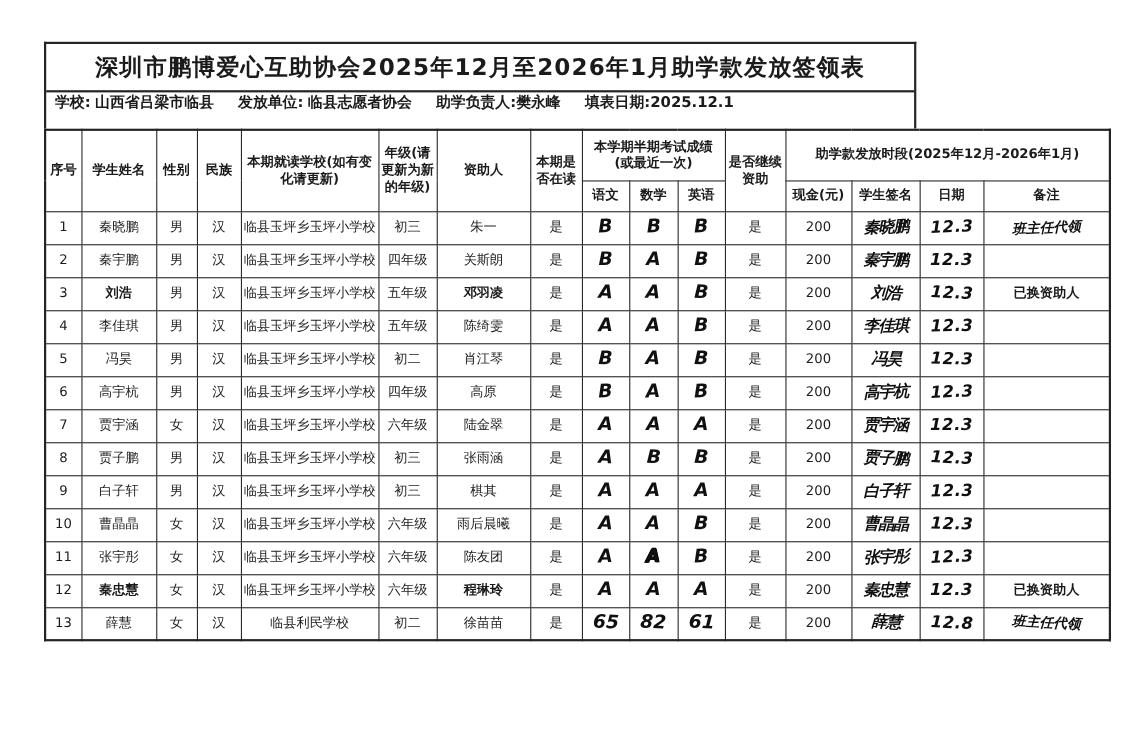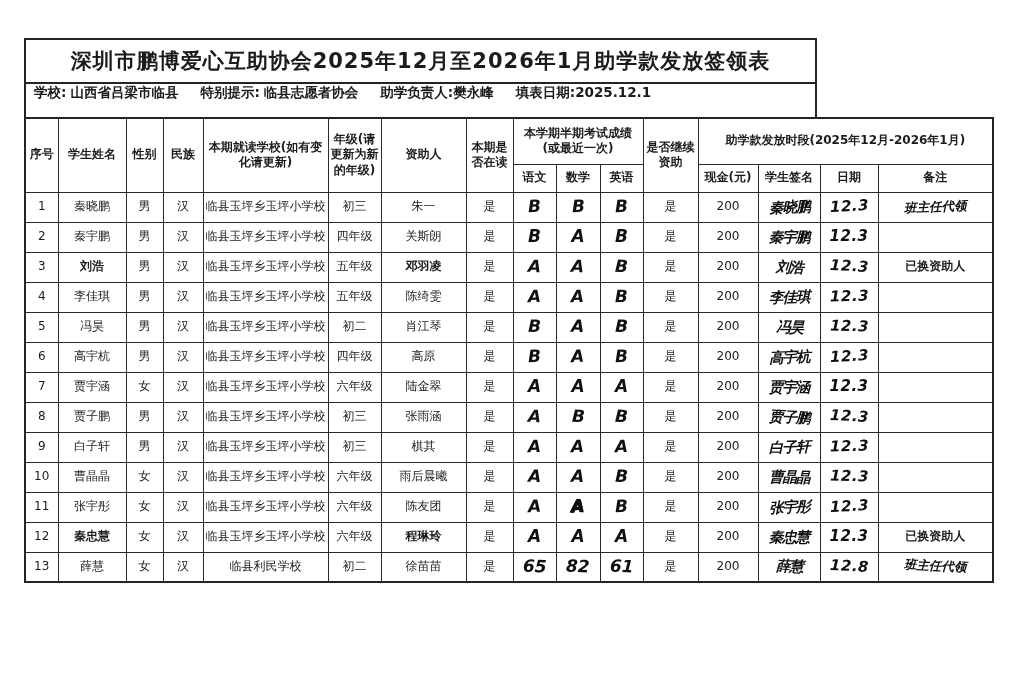--- a/index.html
+++ b/index.html
@@ -1,21 +1,21 @@
 <!DOCTYPE html>
 <html><head>
 <meta charset="utf-8">
 <style>
   html,body { margin:0; padding:0; }
   body {
     width:1024px; height:675px; background:#ffffff; overflow:hidden;
     font-family:"DejaVu Sans","Liberation Sans",sans-serif; color:#1b1b1b;
     position:relative;
   }
-  .sheet { position:absolute; left:24px; top:38px; width:793px; }
+  .sheet { position:absolute; left:40px; top:38px; width:793px; }
 
   
   .doc-frame { border:2px solid #242424; border-bottom:none; background:#fff; }
   .title-row {
     height:42px; display:flex; align-items:center; justify-content:center;
     font-size:21px; font-weight:bold; letter-spacing:1px;
     border-bottom:2px solid #242424;
   }
   .notice-row {
     height:27px; display:flex; align-items:center; justify-content:center;
@@ -64,21 +64,21 @@
 </style>
 </head>
 <body>
 
 <div class="sheet">
 
   <div class="doc-frame">
     <div class="title-row">深圳市鹏博爱心互助协会2025年12月至2026年1月助学款发放签领表</div>
     <div class="info-row">
       <span class="info-item"><span class="lbl">学校:</span><span>山西省吕梁市临县</span></span>
-      <span class="info-item"><span class="lbl">特别提示:</span><span>临县志愿者协会</span></span>
+      <span class="info-item"><span class="lbl">发放单位:</span><span>临县志愿者协会</span></span>
       <span class="info-item"><span>助学负责人:</span><span>樊永峰</span></span>
       <span class="info-item"><span>填表日期:</span><span>2025.12.1</span></span>
     </div>
   </div>
 
   <table class="grid">
     <colgroup>
       <col style="width:33px">
         <col style="width:68px">
         <col style="width:37px">

